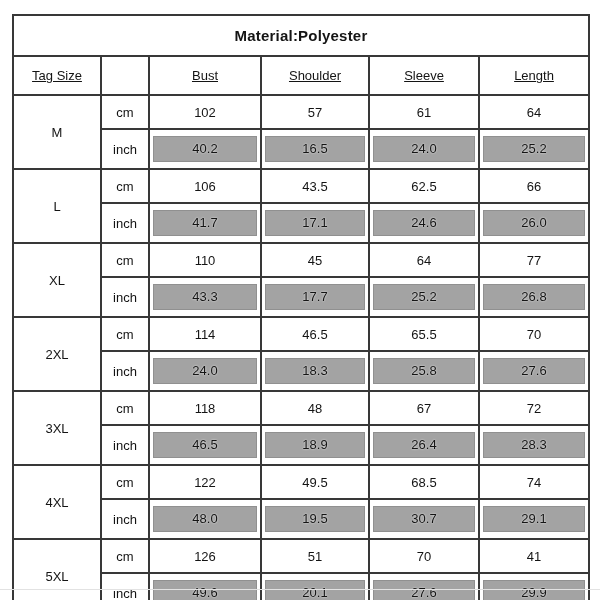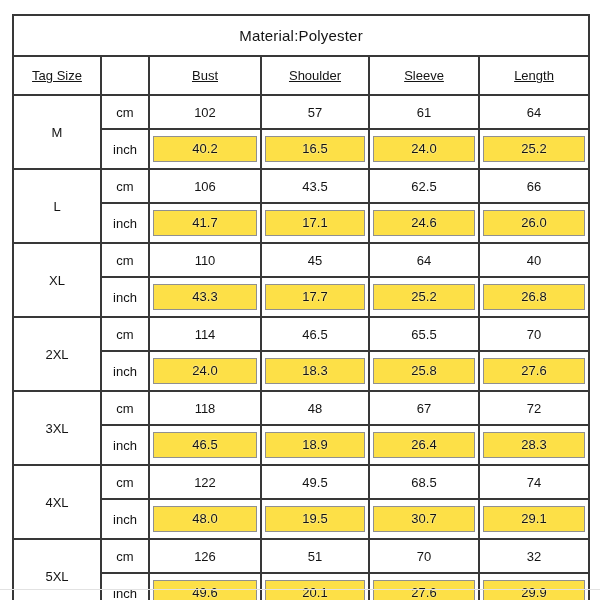--- a/index.html
+++ b/index.html
@@ -11,28 +11,28 @@
   table.size-table {
     position:absolute; left:12px; top:14px; width:576px;
     border-collapse:collapse; table-layout:fixed;
   }
   .size-table td {
     border:2px solid #383838;
     text-align:center; vertical-align:middle;
     font-size:13px; color:#141414;
     padding:0; overflow:hidden; white-space:nowrap;
   }
-  tr.title-row td { height:39px; font-weight:normal; font-size:15px; letter-spacing:.2px; }
+  tr.title-row td { height:39px; font-weight:bold; font-size:15px; letter-spacing:.2px; }
   tr.header-row td { height:37px; font-size:13px;text-decoration:underline; }
   tr.data-row td { height:32px; }
   td.tag { font-size:13px; }
   td.unit { font-size:13px; }
   td.inch-cell { padding:3px 3px; }
   .inch-box {
-    background:#fde047; border:1px solid #909090;
+    background:#a3a3a3; border:1px solid #909090;
     height:24px; line-height:24px; font-size:13px;
     text-shadow:0 0 2px rgba(255,255,255,.9);
   }
   .bottom-divider {
     position:absolute; left:0; top:589px; width:600px; height:1px;
     background:#e2e2e2;
   }
 </style>
 </head>
 <body>
@@ -106,21 +106,21 @@
           <div class="inch-box">26.0</div>
         </td>
     </tr>
 
     <tr class="data-row">
       <td class="tag" rowspan="2">XL</td>
       <td class="unit">cm</td>
       <td>110</td>
       <td>45</td>
       <td>64</td>
-      <td>40</td>
+      <td>77</td>
     </tr>
     <tr class="data-row">
       <td class="unit">inch</td>
       <td class="inch-cell">
           <div class="inch-box">43.3</div>
         </td>
       <td class="inch-cell">
           <div class="inch-box">17.7</div>
         </td>
       <td class="inch-cell">
@@ -202,21 +202,21 @@
           <div class="inch-box">29.1</div>
         </td>
     </tr>
 
     <tr class="data-row">
       <td class="tag" rowspan="2">5XL</td>
       <td class="unit">cm</td>
       <td>126</td>
       <td>51</td>
       <td>70</td>
-      <td>32</td>
+      <td>41</td>
     </tr>
     <tr class="data-row">
       <td class="unit">inch</td>
       <td class="inch-cell">
           <div class="inch-box">49.6</div>
         </td>
       <td class="inch-cell">
           <div class="inch-box">20.1</div>
         </td>
       <td class="inch-cell">

